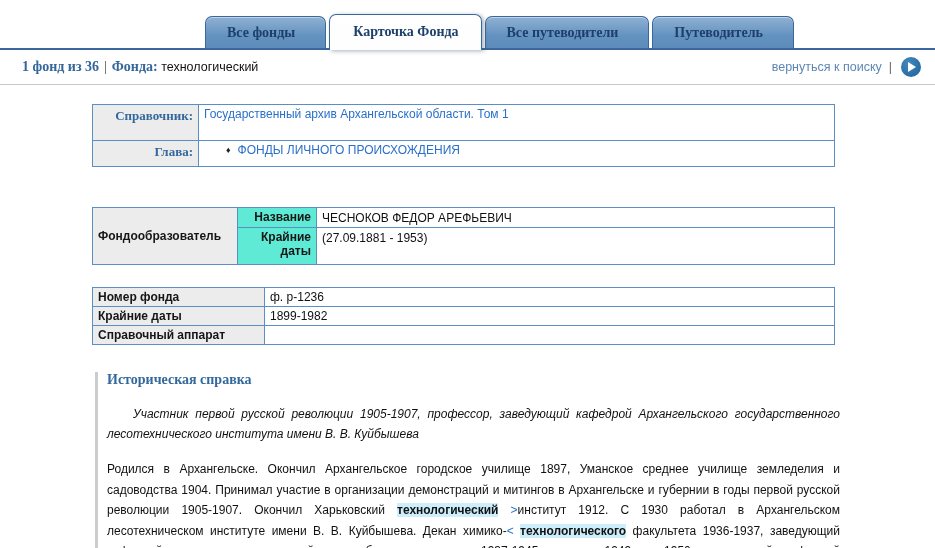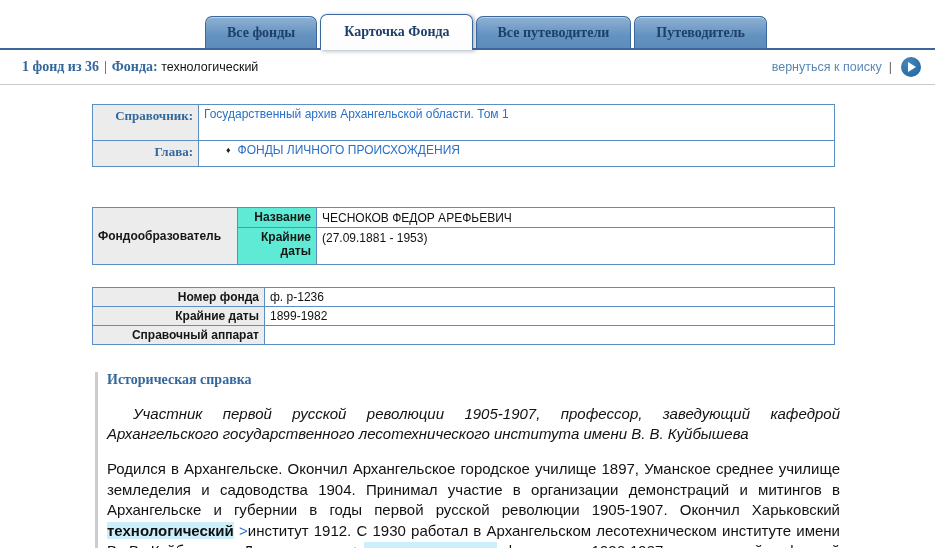--- a/index.html
+++ b/index.html
@@ -9,21 +9,21 @@
   }
   
   .tabstrip{
     padding:14px 0 0 205px;border-bottom:2px solid #3a679c;
     white-space:nowrap;line-height:0;
   }
   .tab{
     display:inline-block;vertical-align:bottom;margin-right:3px;cursor:pointer;
     background:linear-gradient(#8fb1d3,#6492c0 60%,#5d8cbb);
     border:1px solid #3a679c;border-bottom:none;border-radius:7px 7px 0 0;
-    padding:8px 21px 7px 21px;
+    padding:8px 30px 7px 21px;
     font:bold 14px/16px "Liberation Serif",serif;color:#1d3f6b;
     box-shadow:inset 0 1px 0 rgba(255,255,255,.45);
   }
   .tab.active{
     position:relative;z-index:2;margin-bottom:-2px;
     background:linear-gradient(#ffffff,#fdfdfd);
     border-color:#39699e;color:#1d3f6b;
     padding:9px 22px 10px 23px;
     box-shadow:2px 1px 4px rgba(60,80,110,.45);
   }
@@ -70,31 +70,31 @@
   }
   .t2 td.lbl{
     width:68px;background:#5eead4;text-align:right;vertical-align:top;
     font:bold 12px "Liberation Sans",sans-serif;color:#161616;
   }
   .t2 tr.r1{height:20px;}
   .t2 tr.r2{height:37px;}
   .t2 td.val{vertical-align:top;padding-top:3px;}
   .t3{margin-top:22px;}
   .t3 td.lbl{
-    width:161px;background:#ececec;text-align:right;
+    width:161px;background:#ececec;text-align:left;
     font:bold 12px "Liberation Sans",sans-serif;color:#161616;
   }
   .t3 tr{height:17px;}
   
   .history{margin:27px 0 0 3px;border-left:3px solid #ccc;padding-left:9px;width:733px;}
   .history h2{
     margin:0 0 16px 0;font:bold 14px "Liberation Serif",serif;color:#33689c;
   }
   .history p{
-    margin:0;text-align:justify;font-size:15px;line-height:20px;color:#111;
+    margin:0;text-align:justify;font-size:12px;line-height:20px;color:#111;
   }
   .history p.lead{font-style:italic;text-indent:26px;margin-bottom:15px;}
   .history p.body{line-height:20.5px;}
   .hl{background:#cdeefb;font-weight:bold;}
   .marker{color:#2a70c8;font-weight:normal;cursor:pointer;white-space:pre;}
 </style>
 </head>
 <body>
 
 <div class="page">

